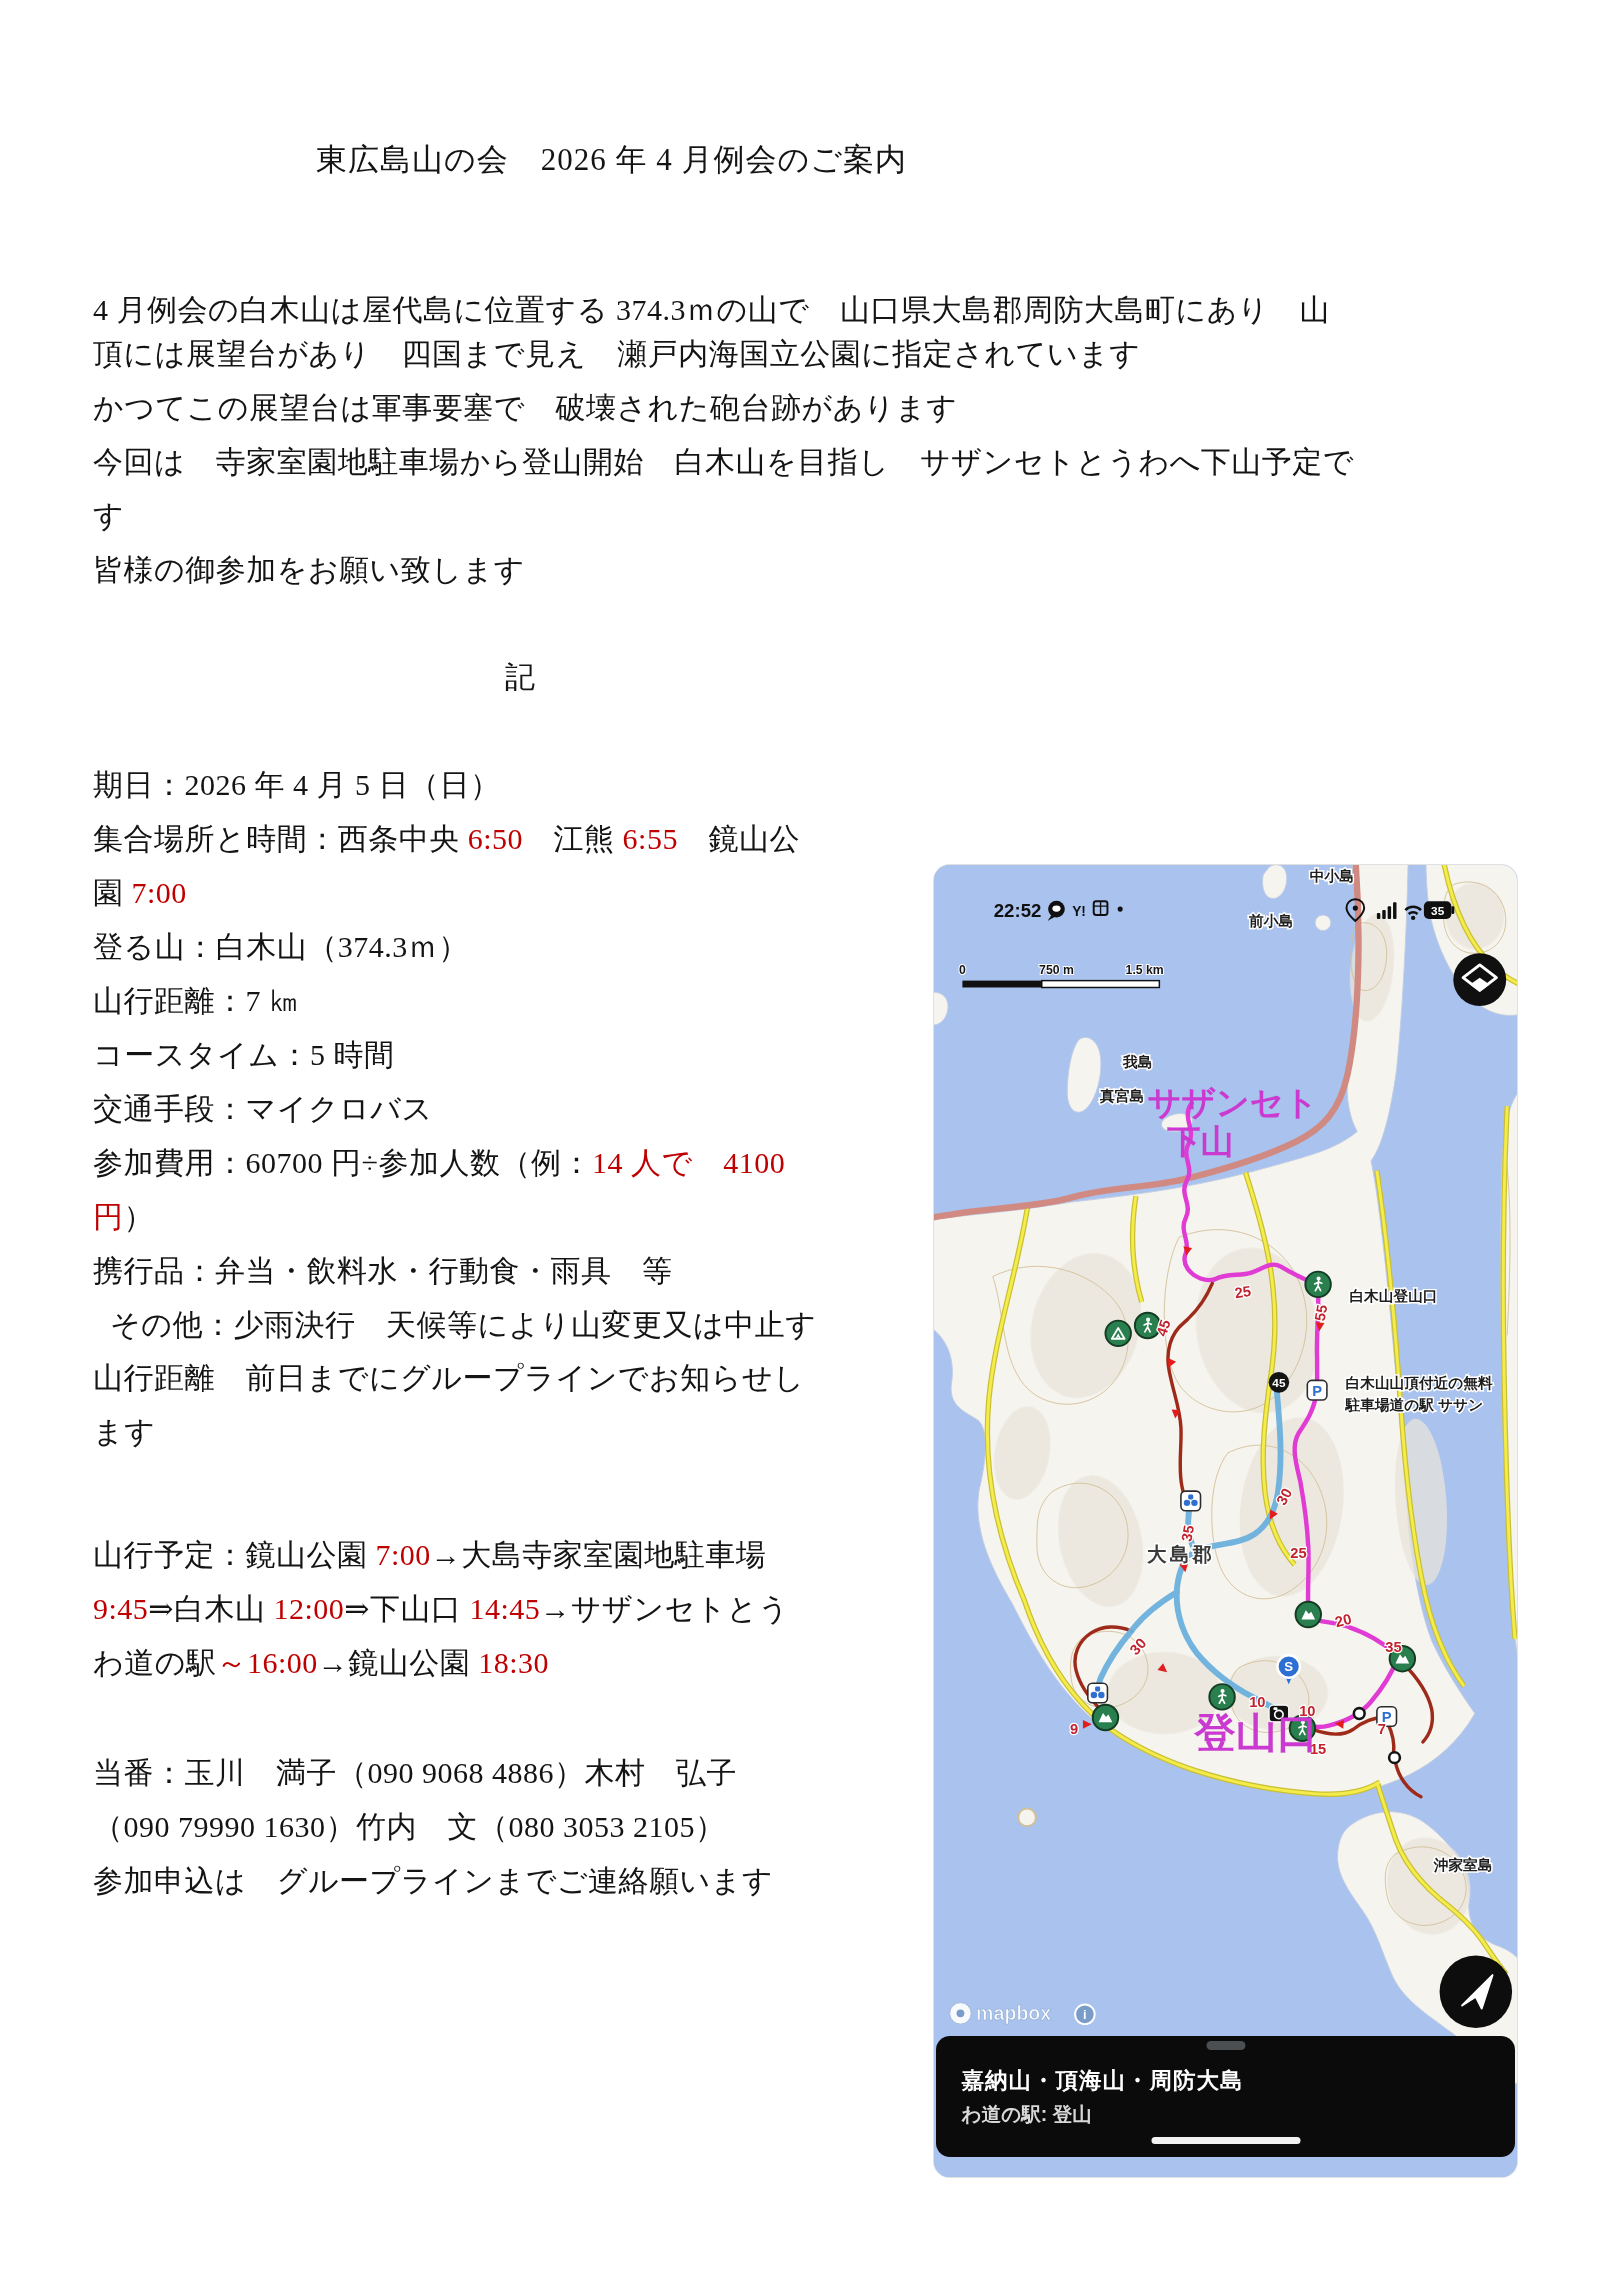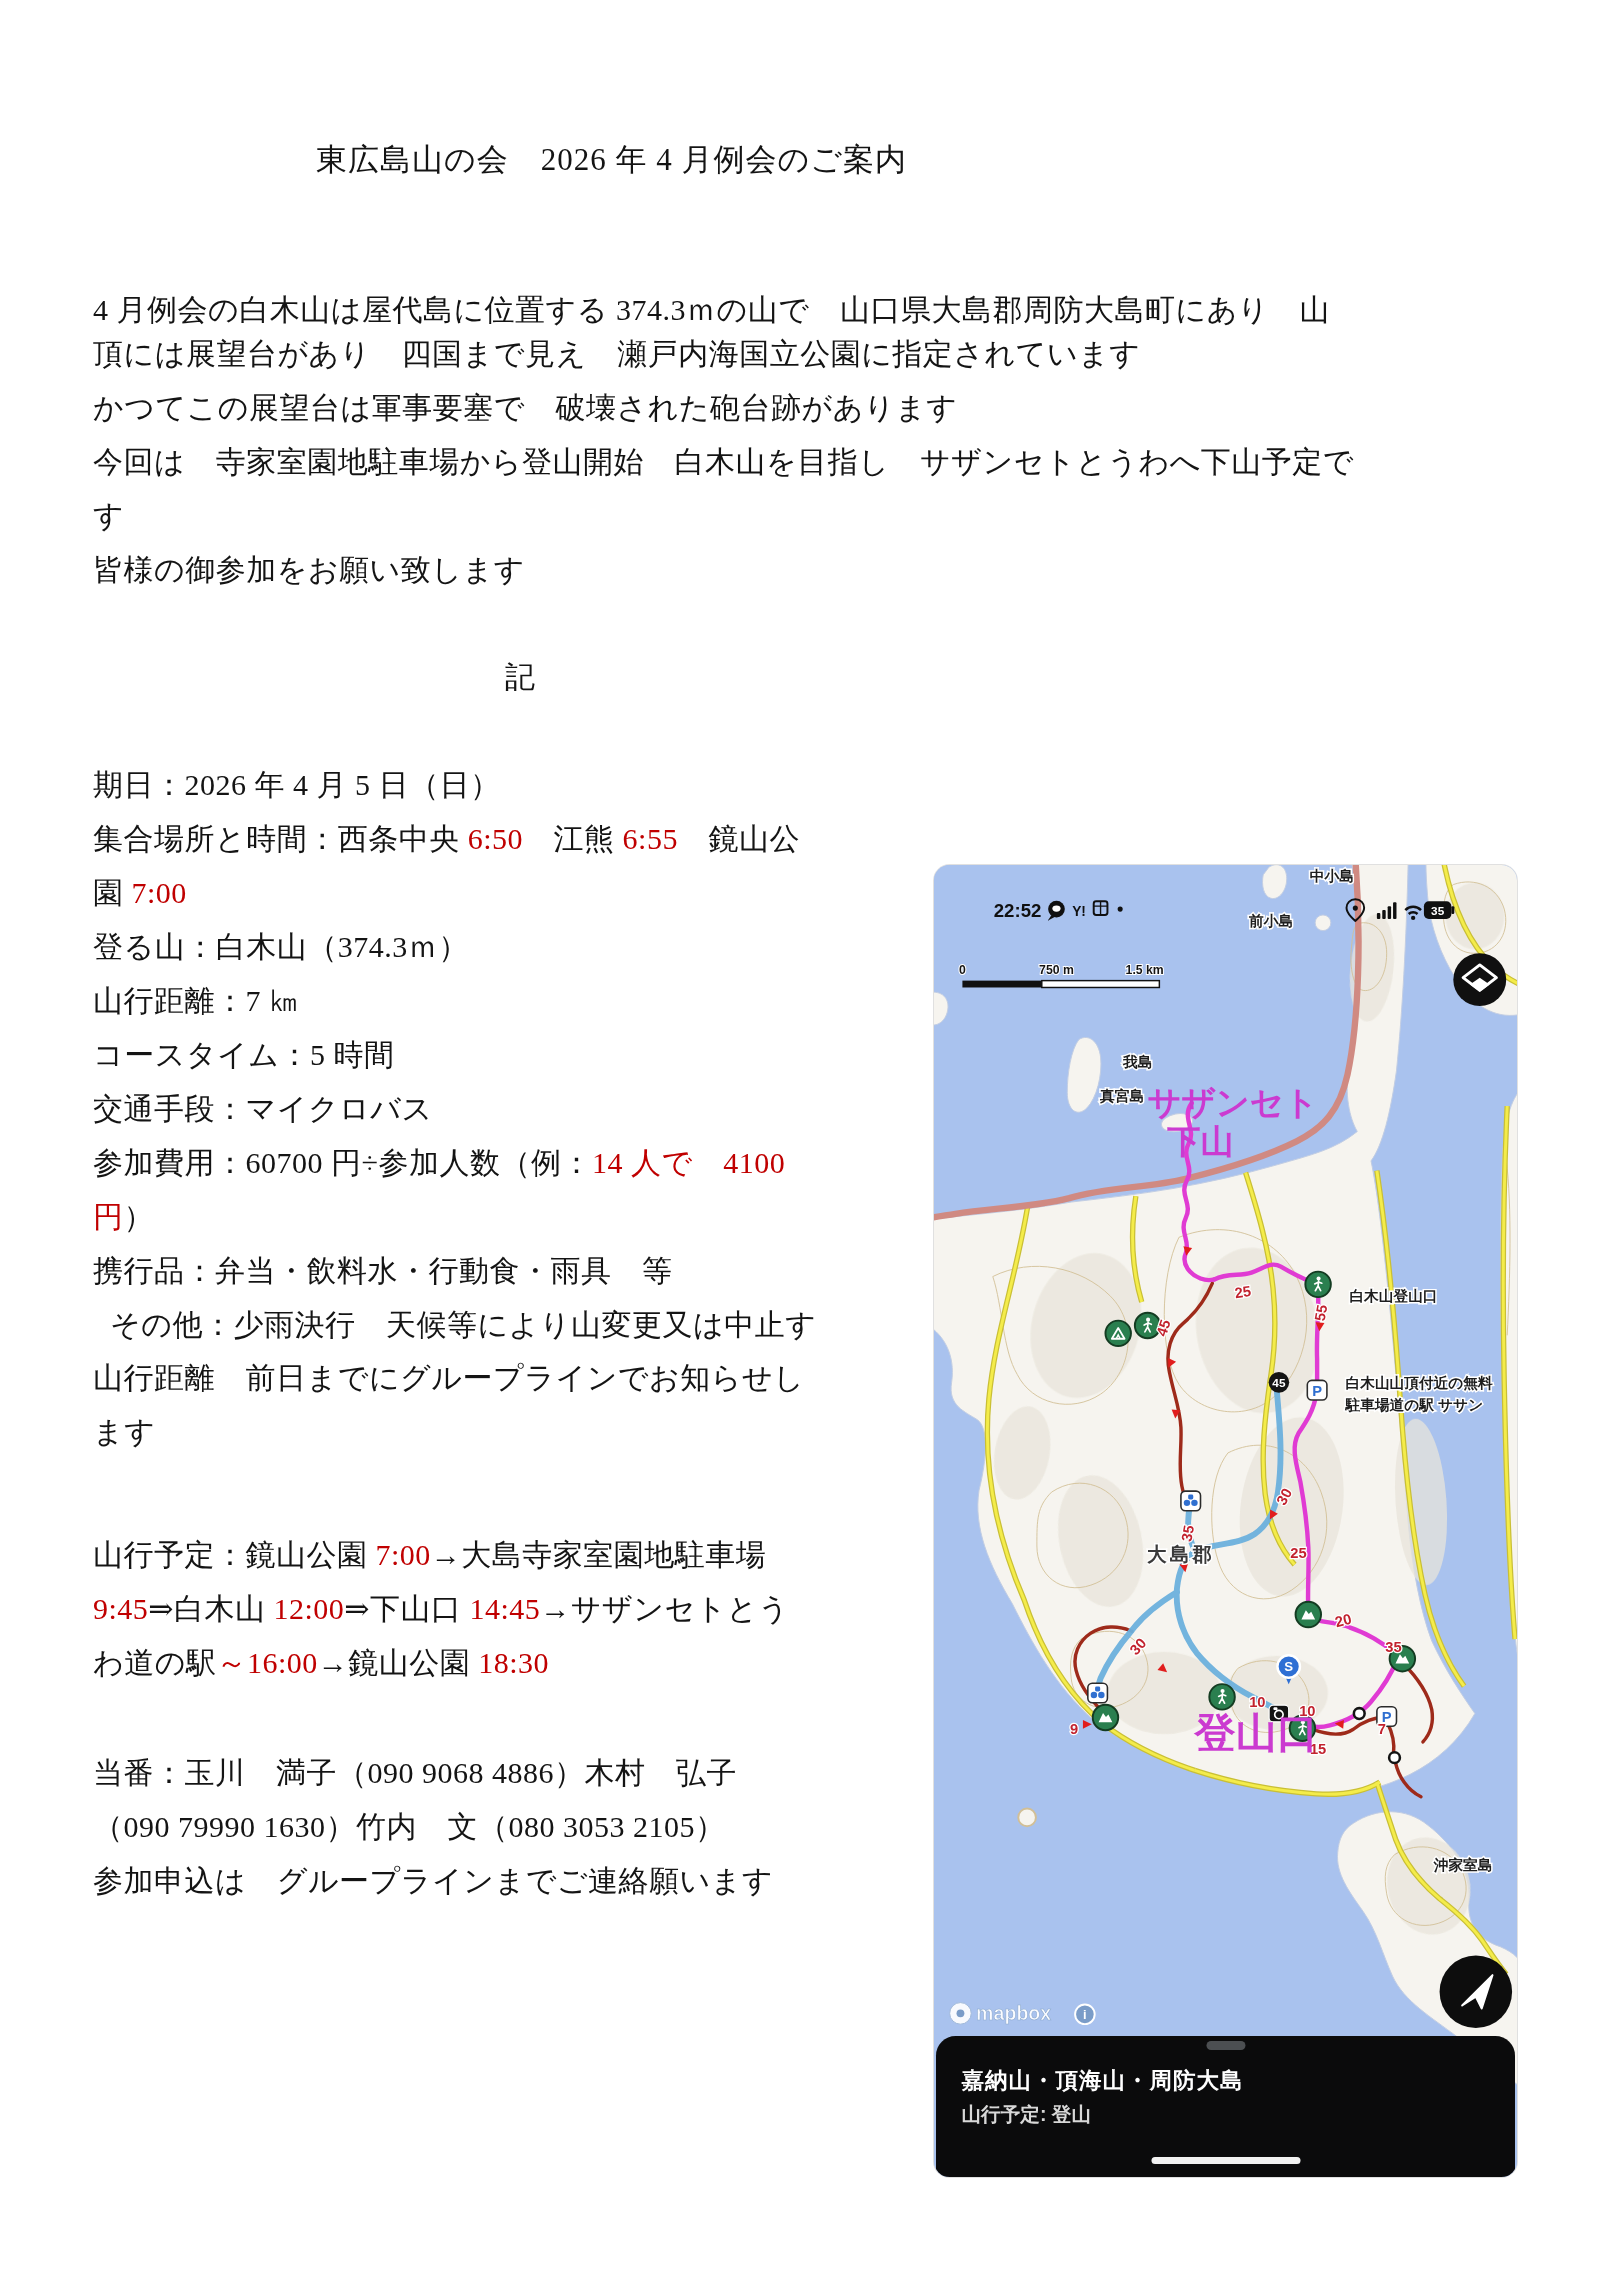--- a/index.html
+++ b/index.html
@@ -370,22 +370,22 @@
 
       <g>
         <circle cx="27" cy="1172" r="11" fill="#ffffff" opacity=".92" stroke="#9db6d6" stroke-width="1"></circle>
         <circle cx="27" cy="1172" r="4" fill="#7a9cc8"></circle>
         <text class="mblogo" x="43" y="1179">mapbox</text>
         <circle cx="154" cy="1173" r="10" fill="#7a9cc8" stroke="#ffffff" stroke-width="2"></circle>
         <text x="154" y="1178" font-size="13" font-weight="bold" fill="#ffffff" text-anchor="middle">i</text>
       </g>
     </svg>
 
-    <div class="card" style="top:1171px;height:141px;">
+    <div class="card" style="top:1171px;height:121px;border-radius:14px;">
       <div class="card-handle"></div>
       <div class="card-title">嘉納山・頂海山・周防大島</div>
-      <div class="card-sub">山行予定: 登山</div>
+      <div class="card-sub">わ道の駅: 登山</div>
       <div class="home-indicator"></div>
     </div>
   </div>
 
 </div>
 
 
 </body></html>

